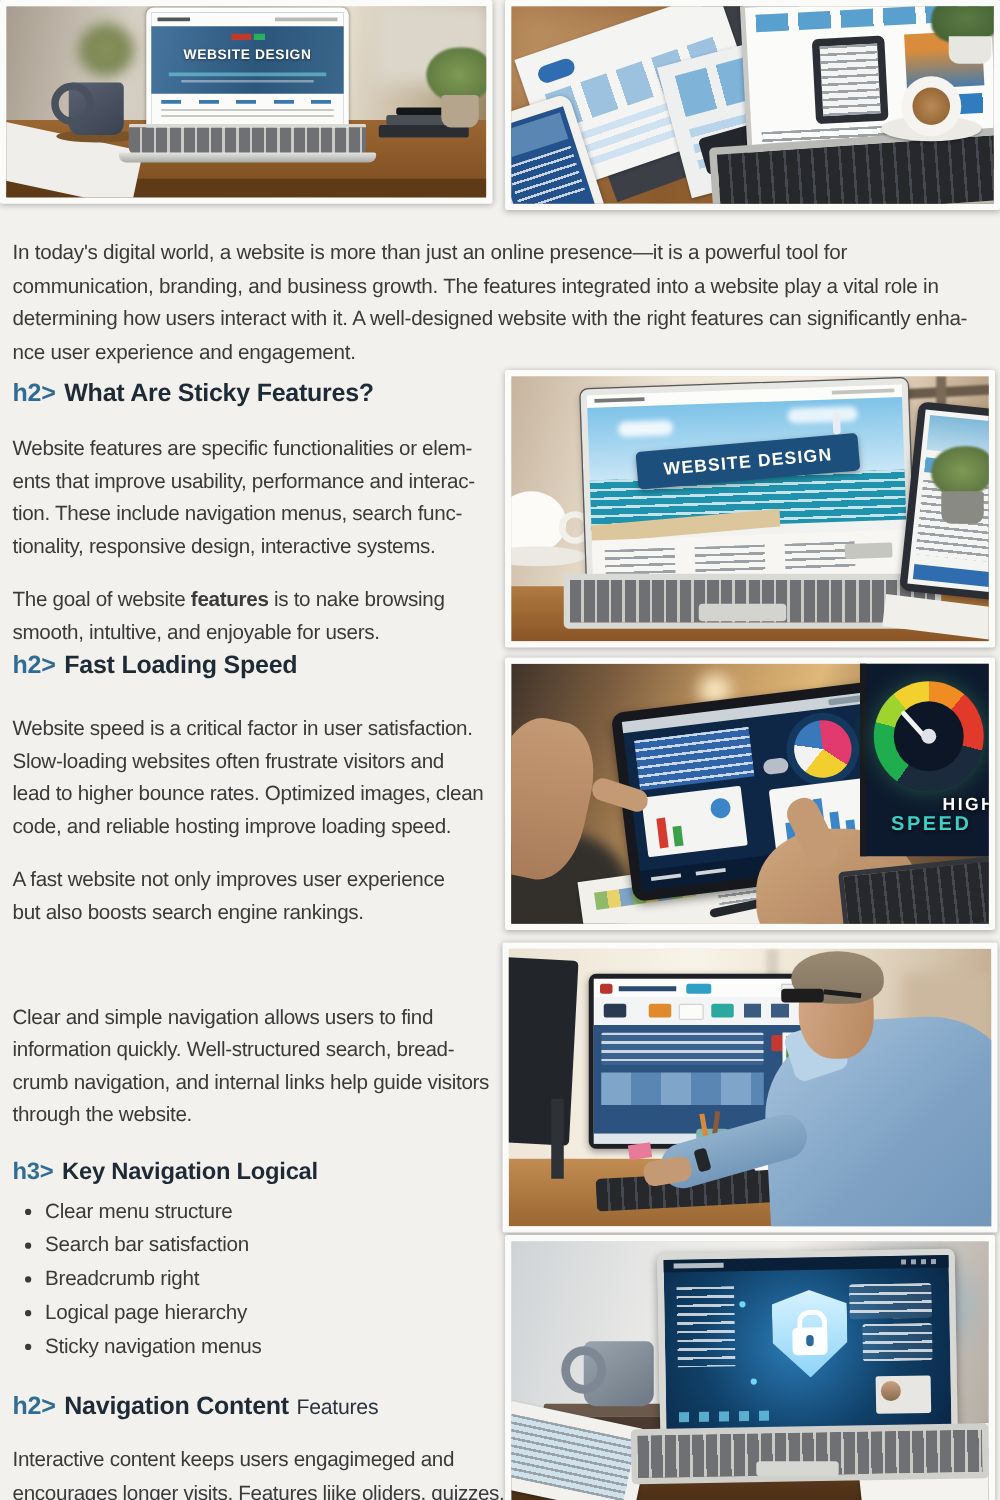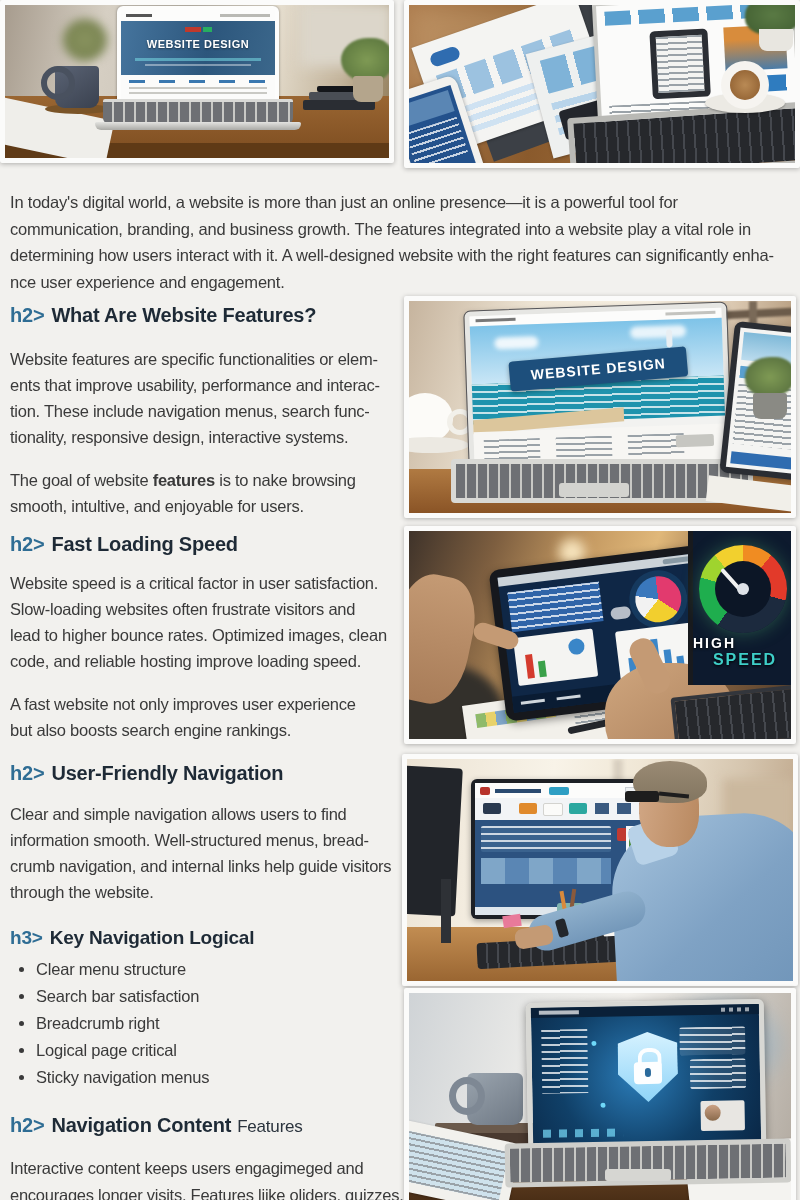--- a/index.html
+++ b/index.html
@@ -100,47 +100,46 @@
     </div>
     <div class="ab" style="left:336px;top:-10px;width:56px;height:40px;background:radial-gradient(#5a7a44,#3f5c30);border-radius:50% 40% 50% 40%;filter:blur(1px)"></div>
     <div class="ab" style="left:350px;top:24px;width:34px;height:22px;background:#e8e6e0;border-radius:0 0 8px 8px"></div>
   </div>
 
   <p class="body" style="left:10px;top:189px;line-height:26.5px;letter-spacing:-0.2px">In today's digital world, a website is more than just an online presence—it is a powerful tool for
 communication, branding, and business growth. The features integrated into a website play a vital role in
 determining how users interact with it. A well-designed website with the right features can significantly enha-
 nce user experience and engagement.</p>
 
-  <h2 class="h2" style="left:10px;top:304px"><span class="pre">h2&gt;</span><span>What Are Website Features?</span></h2>
+  <h2 class="h2" style="left:10px;top:304px"><span class="pre">h2&gt;</span><span>What Are Sticky Features?</span></h2>
   <p class="body" style="left:10px;top:467px"><span>The goal of website </span><b>features</b><span> is to nake browsing</span><br><span>smooth, intultive, and enjoyable for users.</span></p>
   <p class="body" style="left:10px;top:346px">Website features are specific functionalities or elem-
 ents that improve usability, performance and interac-
 tion. These include navigation menus, search func-
 tionality, responsive design, interactive systems.</p>
 
-  <h2 class="h2" style="left:10px;top:533px"><span class="pre">h2&gt;</span><span>Fast Loading Speed</span></h2>
+  <h2 class="h2" style="left:10px;top:521px"><span class="pre">h2&gt;</span><span>Fast Loading Speed</span></h2>
   <p class="body" style="left:10px;top:570px">Website speed is a critical factor in user satisfaction.
 Slow-loading websites often frustrate visitors and
 lead to higher bounce rates. Optimized images, clean
 code, and reliable hosting improve loading speed.</p>
   <p class="body" style="left:10px;top:691px">A fast website not only improves user experience
 but also boosts search engine rankings.</p>
 
-  <h2 class="h2" style="left:10px;top:762px"><span class="pre">h2&gt;</span><span>User-Friendly Navigation</span></h2>
   <p class="body" style="left:10px;top:801px">Clear and simple navigation allows users to find
-information smooth. Well-structured menus, bread-
+information quickly. Well-structured search, bread-
 crumb navigation, and internal links help guide visitors
 through the website.</p>
   <h2 class="h2 h3" style="left:10px;top:927px"><span class="pre">h3&gt;</span><span>Key Navigation Logical</span></h2>
 
   <ul class="bullets">
     <li>Clear menu structure</li>
     <li>Search bar satisfaction</li>
     <li>Breadcrumb right</li>
-    <li>Logical page critical</li>
+    <li>Logical page hierarchy</li>
     <li>Sticky navigation menus</li>
   </ul>
 
   <h2 class="h2" style="left:10px;top:1114px"><span class="pre">h2&gt;</span><span>Navigation Content</span><span class="sfx">Features</span></h2>
   <p class="body" style="left:10px;top:1155px;line-height:27px">Interactive content keeps users engagimeged and
 encourages longer visits. Features liike oliders, quizzes.</p>
 
   <div class="photo" style="left:404px;top:296px;width:382px;height:212px">
     <div class="ab" style="inset:0;background:linear-gradient(105deg,#c6b49e,#efe6d6 30%,#f8f1e4 55%,#d9c6ae 75%,#9c7f5e)"></div>
     <div class="ab" style="right:-8px;top:10px;width:140px;height:8px;background:#6b5b4a;transform:rotate(-3deg);filter:blur(1px)"></div>
@@ -222,21 +221,21 @@
       </div>
     </div>
     <div class="ab" style="left:64px;top:96px;width:46px;height:18px;background:#c49a74;border-radius:9px;transform:rotate(18deg)"></div>
     <div class="ab" style="right:56px;bottom:-34px;width:130px;height:110px;background:linear-gradient(145deg,#cfa67e,#a87c58);border-radius:45%"></div>
     <div class="ab" style="right:128px;bottom:44px;width:26px;height:58px;background:#c49a74;border-radius:12px;transform:rotate(-26deg)"></div>
     <div class="ab" style="right:-6px;top:-4px;width:104px;height:158px;background:#0d1a2e;border-left:5px solid #181a1e">
       <div class="ab" style="left:6px;top:18px;width:88px;height:88px;border-radius:50%;background:conic-gradient(from 215deg,#1fae4e 0 70deg,#9fd42e 70deg 105deg,#f2d02e 105deg 145deg,#f08c22 145deg 185deg,#e23a2a 185deg 250deg,#1c2a3e 250deg 360deg);box-shadow:0 0 18px rgba(90,200,120,.35)"></div>
       <div class="ab" style="left:22px;top:34px;width:56px;height:56px;border-radius:50%;background:#0c1626"></div>
       <div class="ab" style="left:48px;top:34px;width:4px;height:32px;background:#f2f2f2;transform-origin:50% 100%;transform:rotate(-42deg);border-radius:2px"></div>
       <div class="ab" style="left:44px;top:56px;width:12px;height:12px;border-radius:50%;background:#dfe3e8"></div>
-      <div class="ab" style="left:0;top:108px;width:100%;text-align:left;color:#fff;font-weight:bold;font-size:14px;letter-spacing:2px;text-shadow:0 1px 3px #000">HIGH</div>
+      <div class="ab" style="left:0;top:108px;width:100%;text-align:right;color:#fff;font-weight:bold;font-size:14px;letter-spacing:2px;text-shadow:0 1px 3px #000">HIGH</div>
       <div class="ab" style="left:0;top:124px;width:100%;text-align:center;color:#3ecec8;font-weight:bold;font-size:16px;letter-spacing:2px;text-shadow:0 1px 3px #000">SPEED</div>
     </div>
     <div class="ab keysD" style="right:-10px;bottom:-8px;width:120px;height:48px;transform:rotate(-6deg);border:4px solid #33363c;border-radius:4px"></div>
   </div>
 
   <div class="photo" style="left:402px;top:754px;width:386px;height:222px">
     <div class="ab" style="inset:0;background:linear-gradient(100deg,#ece3d4,#f8f3e8 35%,#f0e7d6 55%,#d5c5ae 80%,#b99f82)"></div>
     <div class="ab" style="left:206px;top:0;width:10px;height:120px;background:#d8cfc0;filter:blur(2px)"></div>
     <div class="ab" style="left:246px;top:66px;width:74px;height:92px;background:#57504a;border-radius:12px;filter:blur(3px)"></div>
     <div class="ab" style="right:0;top:20px;width:70px;height:60px;background:#cbb89e;filter:blur(5px)"></div>

